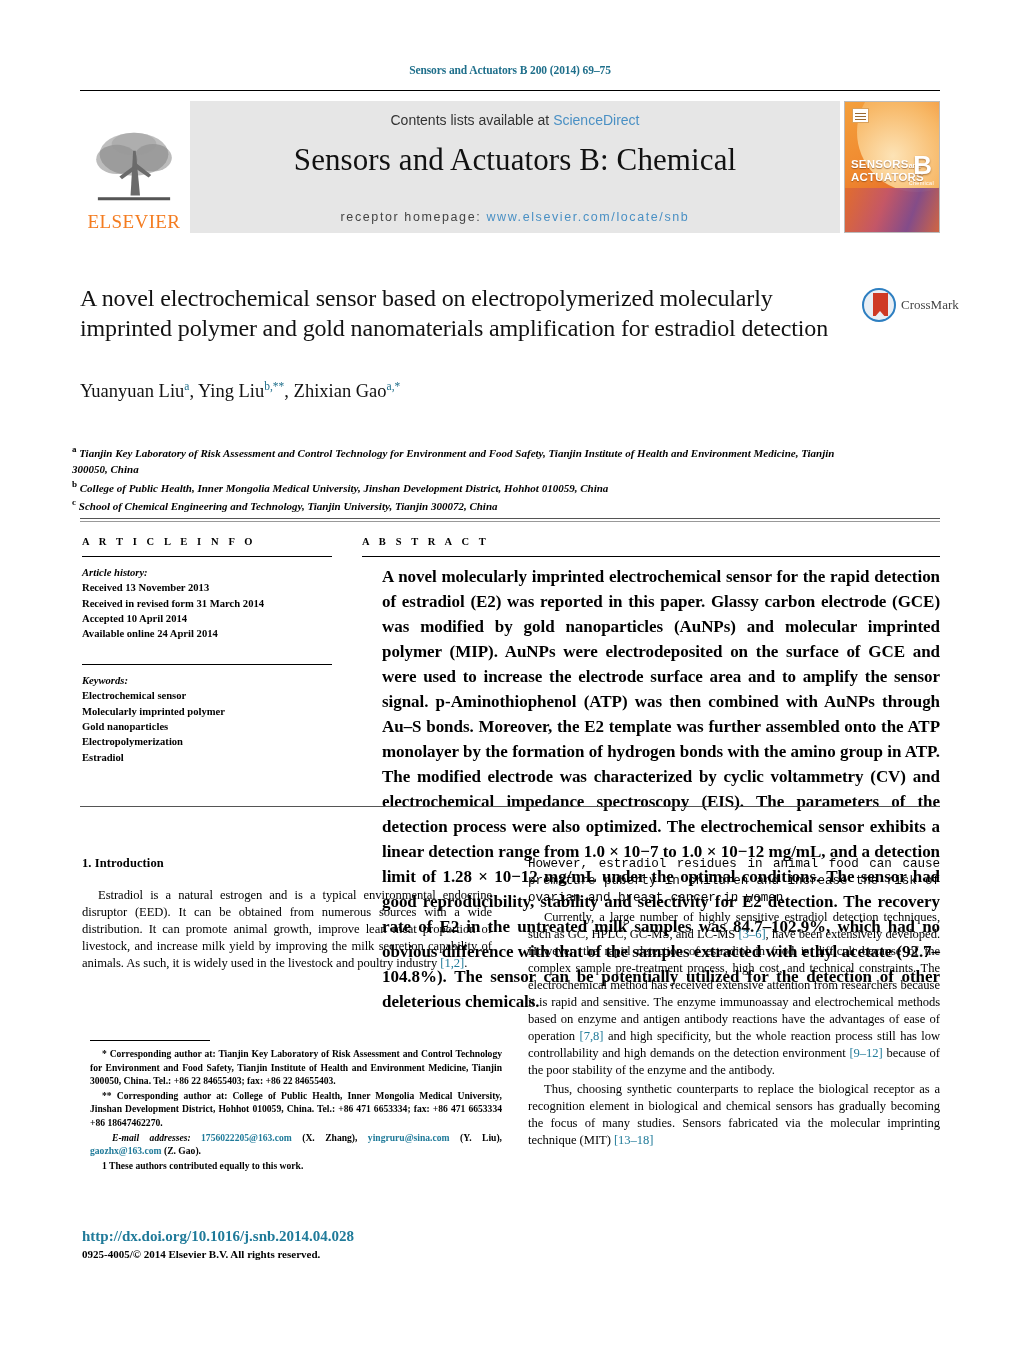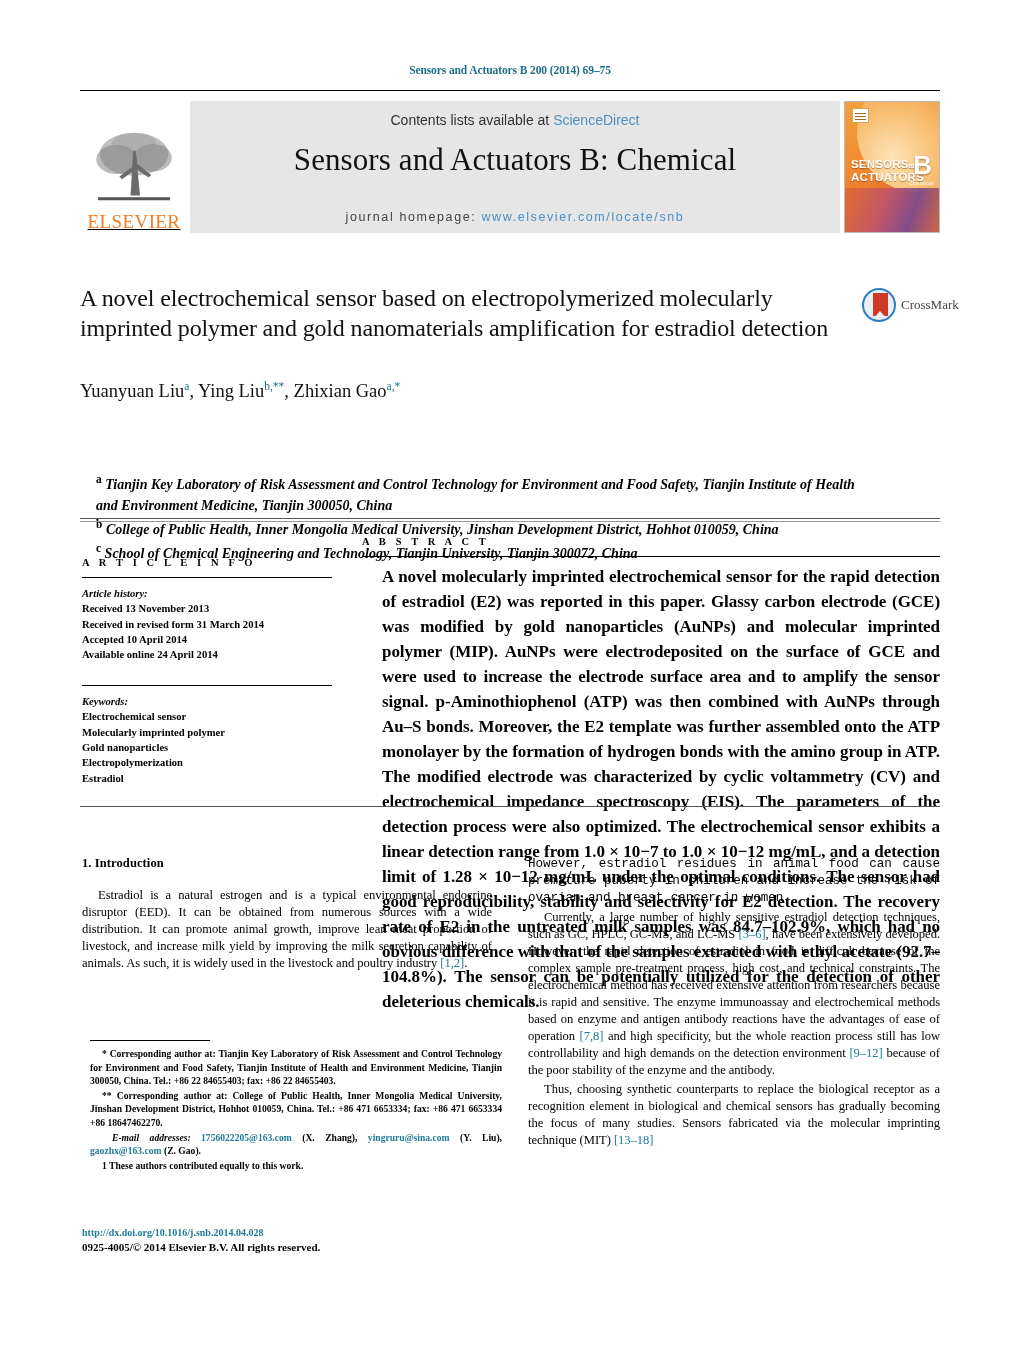--- a/index.html
+++ b/index.html
@@ -34,21 +34,20 @@
     position: absolute; top: 101px; left: 80px;
     width: 860px; height: 132px;
     display: flex; align-items: stretch;
   }
   .elsevier-box {
     width: 108px; flex: 0 0 108px;
     display: flex; flex-direction: column;
     align-items: center; justify-content: flex-end;
     padding-bottom: 2px;
     background: #fff;
-    text-decoration: underline;
   }
   .elsevier-tree { width: 86px; height: 86px; }
   .elsevier-word {
     font-family: "Liberation Serif", serif;
     color: #f47c20;
     font-size: 19px;
     letter-spacing: 0.4px;
     line-height: 1;
     margin-top: 1px;
   }
@@ -169,36 +168,36 @@
     font-size: 13px; color: #444;
   }
 
   
   .authors {
     position: absolute; top: 378px; left: 80px; width: 800px;
     font-size: 18.5px; line-height: 1.48; color: #111;
   }
   .authors sup, .aff-mark { color: #1f6f8b; font-size: 0.62em; vertical-align: super; }
   .affiliations {
-    position: absolute; top: 443px; left: 96px; width: 780px;
-    font-size: 14px; line-height: 1.52;
-    font-style: italic; font-weight: bold; margin-top: 28px;
+    position: absolute; top: 443px; left: 72px; width: 780px;
+    font-size: 11px; line-height: 1.52;
+    font-style: italic; font-weight: bold;
   }
   .affiliations sup { font-size: 0.82em; vertical-align: super; font-style: normal; }
 
   
   .rule-info {
     position: absolute; top: 518px; left: 80px; width: 860px;
     border-top: 0.9px solid #555;
   }
   .rule-info2 {
     position: absolute; top: 521px; left: 80px; width: 860px;
     border-top: 0.5px solid #999;
   }
-  .info-col { position: absolute; top: 557px; left: 82px; width: 250px; }
+  .info-col { position: absolute; top: 536px; left: 82px; width: 250px; }
   .abs-col  { position: absolute; top: 536px; left: 362px; width: 578px; }
   .sec-heading {
     font-size: 10.5px; font-weight: bold; letter-spacing: 3.6px;
     margin-bottom: 9px;
   }
   .hr-thin { border-top: 1.1px solid #000; margin: 4px 0 8px 0; }
   .info-group { font-size: 10.6px; line-height: 1.45; font-weight: bold; }
   .info-group .lbl { font-style: italic; }
   .info-gap { height: 18px; }
   .abstract-body {
@@ -239,21 +238,21 @@
   .fn-rule { width: 120px; border-top: 0.9px solid #000; margin-bottom: 6px; }
   .fn {
     font-size: 9.6px; line-height: 1.42;
     text-align: justify; font-weight: bold;
     margin: 0 0 1px 0;
   }
   .fn .ital { font-style: italic; }
   .fn a, .fn .mail { color: #1f7a99; }
   .fn-indent { text-indent: 12px; }
   .doi-block { position: absolute; top: 1226px; left: 82px; width: 412px; }
-  .doi-link { font-size: 10px; color: #1f7a99; font-weight: bold; line-height: 1.4; }
+  .doi-link { font-size: 15px; color: #1f7a99; font-weight: bold; line-height: 1.4; }
   .issn-line { font-size: 11px; font-weight: bold; line-height: 1.4; }
 </style>
 </head>
 <body>
 
 <div class="page">
 
   <div class="runhead">Sensors and Actuators B 200 (2014) 69–75</div>
   <div class="rule-top"></div>
 
@@ -274,21 +273,21 @@
       </svg>
       <div class="elsevier-word">ELSEVIER</div>
     </div>
 
     <div class="journal-band">
       <div class="contents-line">
         <span>Contents lists available at </span><span class="sd">ScienceDirect</span>
       </div>
       <div class="journal-title">Sensors and Actuators B: Chemical</div>
       <div class="homepage-line">
-        <span>journal homepage: </span><span class="url">www.elsevier.com/locate/snb</span>
+        <span>receptor homepage: </span><span class="url">www.elsevier.com/locate/snb</span>
       </div>
     </div>
 
     <div class="cover-box">
       <div class="cover-swirl"></div>
       <div class="cover-bottom"></div>
       <div class="cover-elsmark"></div>
       <div class="cover-text">
         <span>SENSORS</span><span class="and">and</span><br>
         <span>ACTUATORS</span>

